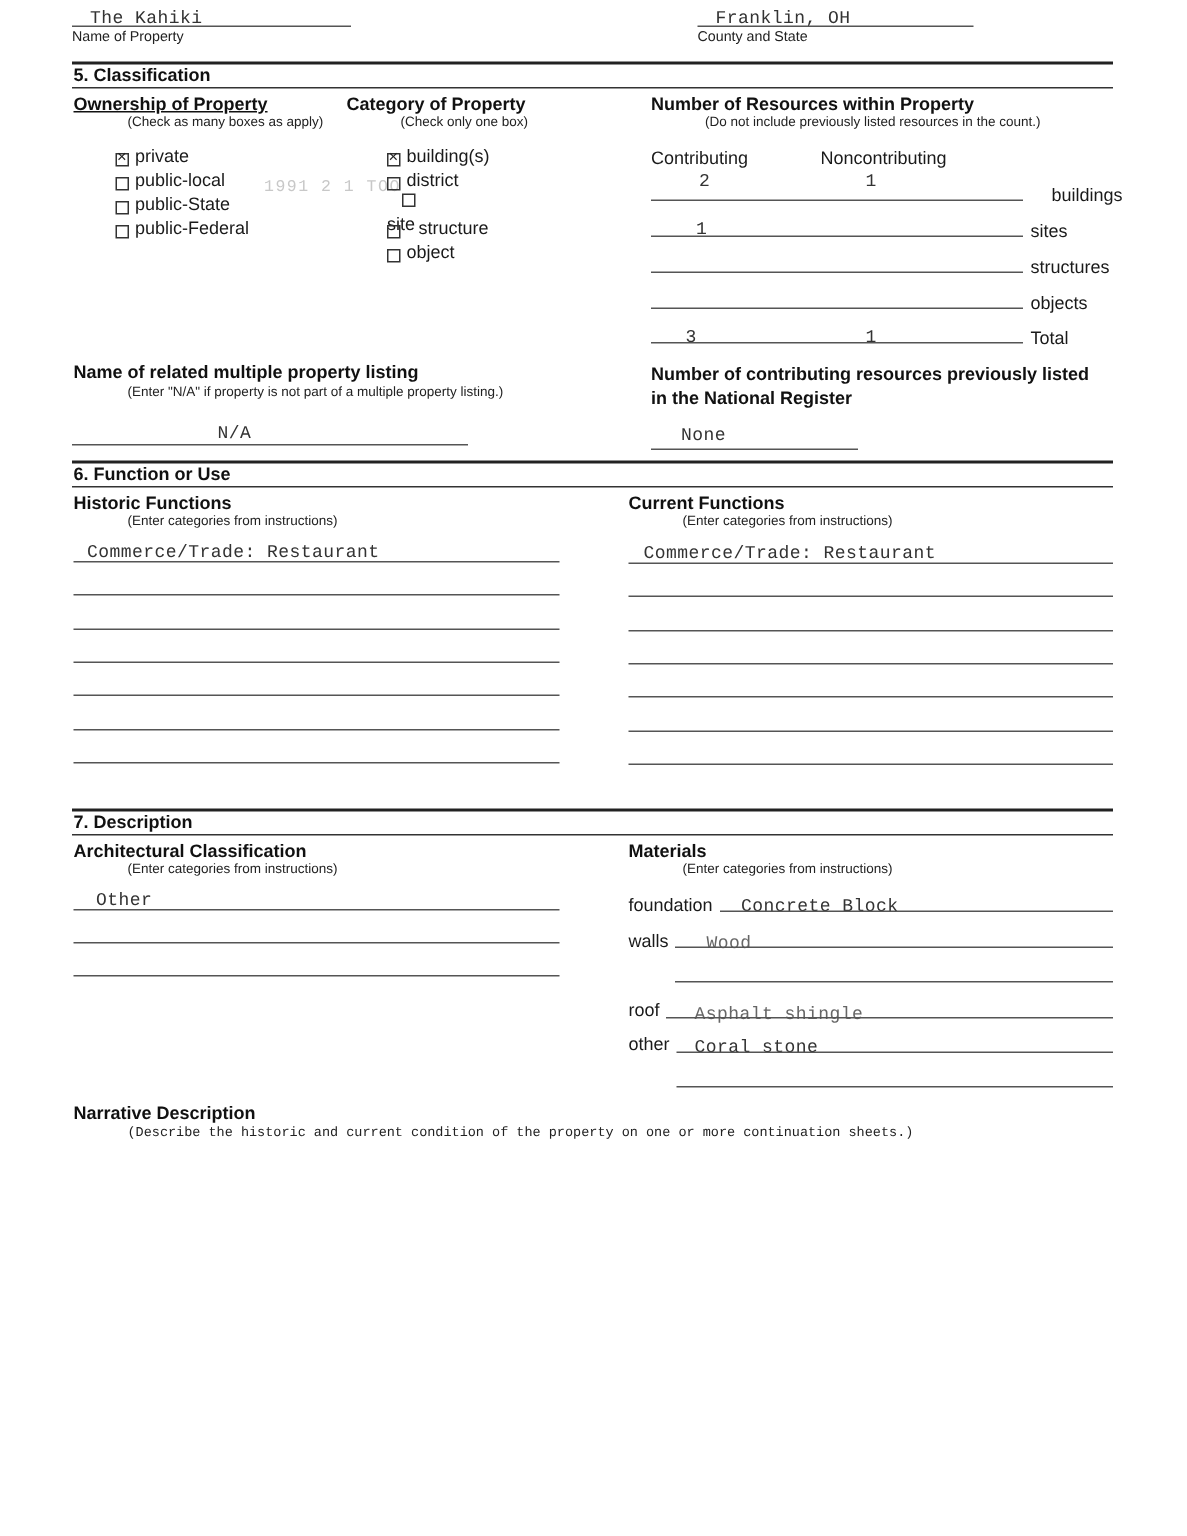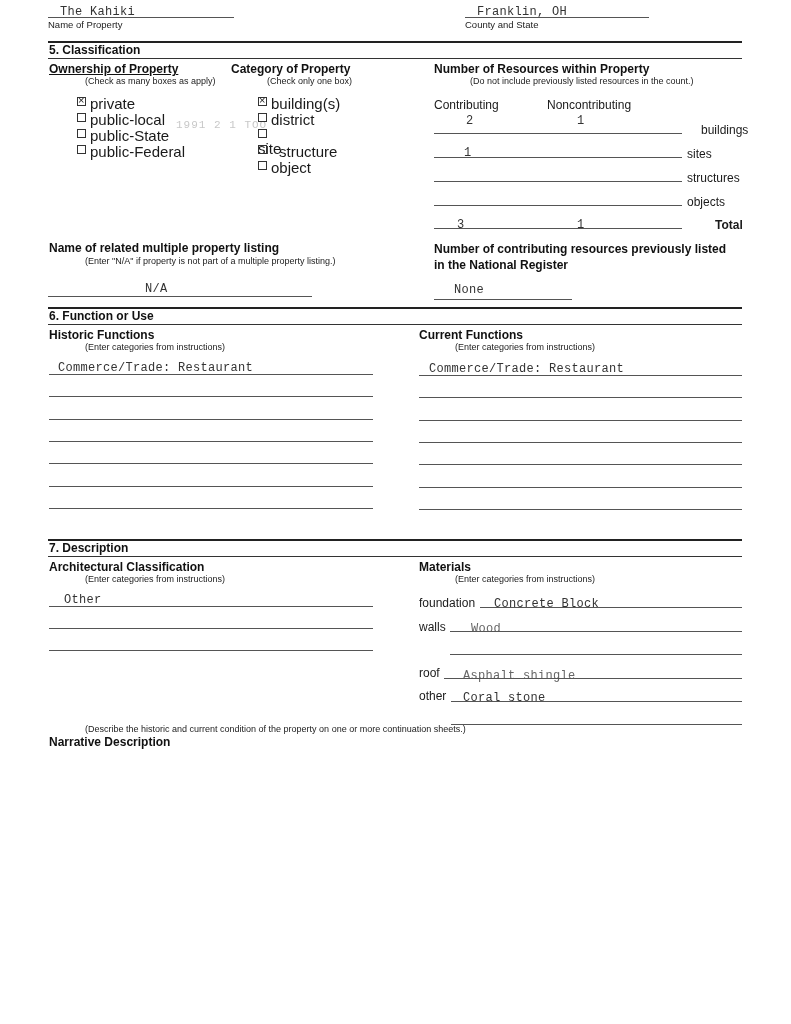--- a/index.html
+++ b/index.html
@@ -8,21 +8,21 @@
   .abs { position: absolute; }
   .typed { font-family: "Liberation Mono", monospace; font-size: 12px; color: #333; letter-spacing: 0.3px; }
   .typed-faint { color: #666; }
   .label-small { font-size: 9.5px; color: #222; }
   .heading { font-size: 12px; font-weight: bold; color: #111; }
   .section-title { font-size: 12px; font-weight: bold; color: #111; }
   .hint { font-size: 9px; color: #222; margin-left: 36px; }
   .rule { position: absolute; height: 0; border-top: 1px solid #555; }
   .rule-thick { position: absolute; height: 0; border-top: 2px solid #222; }
   .rule-med { position: absolute; height: 0; border-top: 1.5px solid #333; }
-  .cb { position: absolute; font-size: 15px; color: #1a1a1a; display: flex; align-items: flex-start; gap: 4px; line-height: 14px; }
+  .cb { position: absolute; font-size: 12px; color: #1a1a1a; display: flex; align-items: flex-end; gap: 4px; line-height: 14px; }
   .box { width: 9px; height: 9px; border: 1px solid #333; display: inline-block; position: relative; box-sizing: border-box; }
   .box.checked::after { content: "×"; position: absolute; left: 0px; top: -5px; font-size: 11px; color: #222; }
   .res-label { position: absolute; font-size: 12px; color: #1a1a1a; }
   .mat-label { position: absolute; font-size: 12px; color: #1a1a1a; }
   .stamp { position: absolute; font-size: 11px; color: #c8c8c8; font-family: "Liberation Mono", monospace; letter-spacing: 1px; }
 </style>
 </head>
 <body>
 
 <div>
@@ -110,21 +110,21 @@
 <div>
   <span class="abs typed" style="left:466px; top:194px;"></span>
   <span class="abs typed" style="left:577px; top:194px;"></span>
   <div class="rule" style="left:434px; top:205px; width:248px;"></div>
   <span class="res-label" style="left:687px; top:195px;">objects</span>
 </div>
 <div>
   <span class="abs typed" style="left:457px; top:218px;">3</span>
   <span class="abs typed" style="left:577px; top:218px;">1</span>
   <div class="rule" style="left:434px; top:228px; width:248px;"></div>
-  <span class="res-label" style="left:715px; top:218px;font-weight:bold;">Total</span>
+  <span class="res-label" style="left:687px; top:218px;">Total</span>
 </div>
 
 <span class="abs heading" style="left:49px; top:241px;">Name of related multiple property listing</span>
 <span class="abs hint" style="left:49px; top:256px;">(Enter "N/A" if property is not part of a multiple property listing.)</span>
 <span class="abs typed" style="left:145px; top:282px;">N/A</span>
 <div class="rule" style="left:48px; top:296px; width:264px;"></div>
 
 <span class="abs heading" style="left:434px; top:242px;">Number of contributing resources previously listed</span>
 <span class="abs heading" style="left:434px; top:258px;">in the National Register</span>
 <span class="abs typed" style="left:454px; top:283px;">None</span>
@@ -209,13 +209,13 @@
 </div>
 <div>
   <span class="mat-label" style="left:419px; top:689px;">other</span>
   <span class="abs typed" style="left:463px; top:691px;">Coral stone</span>
   <div class="rule" style="left:451px; top:701px; width:291px;"></div>
   <span class="abs typed" style="left:460px; top:714px;"></span>
   <div class="rule" style="left:451px; top:724px; width:291px;"></div>
 </div>
 
 <span class="abs heading" style="left:49px; top:735px;">Narrative Description</span>
-<span class="abs hint" style="left:49px; top:724px;">(Describe the historic and current condition of the property on one or more continuation sheets.)</span>
+<span class="abs hint" style="left:49px; top:750px;font-family:Liberation Mono, monospace;">(Describe the historic and current condition of the property on one or more continuation sheets.)</span>
 
 </body></html>

